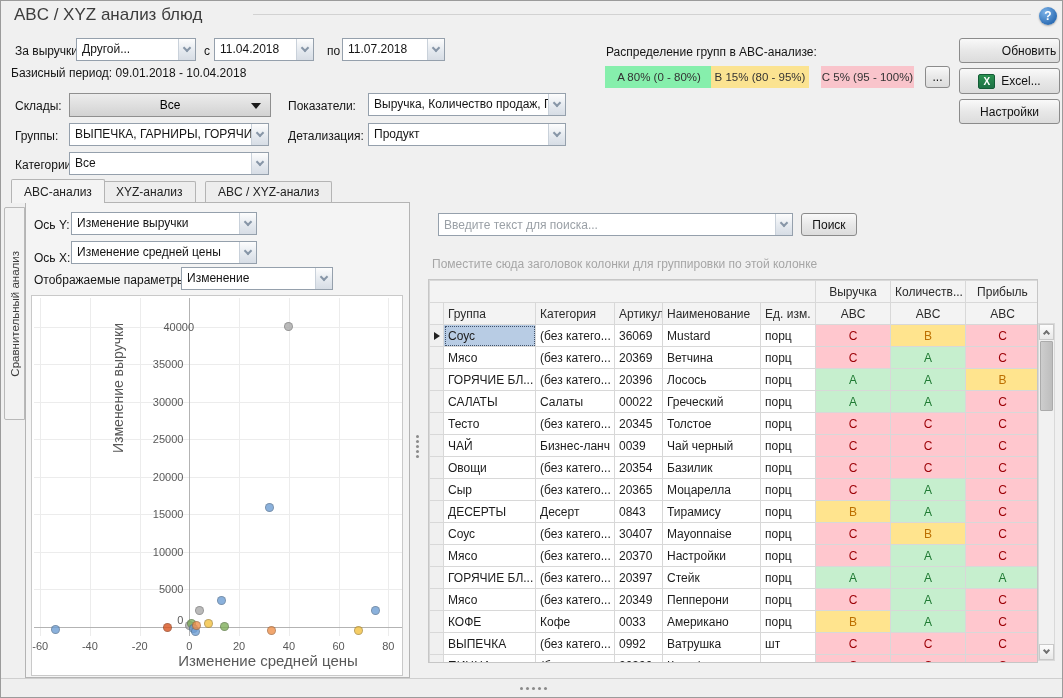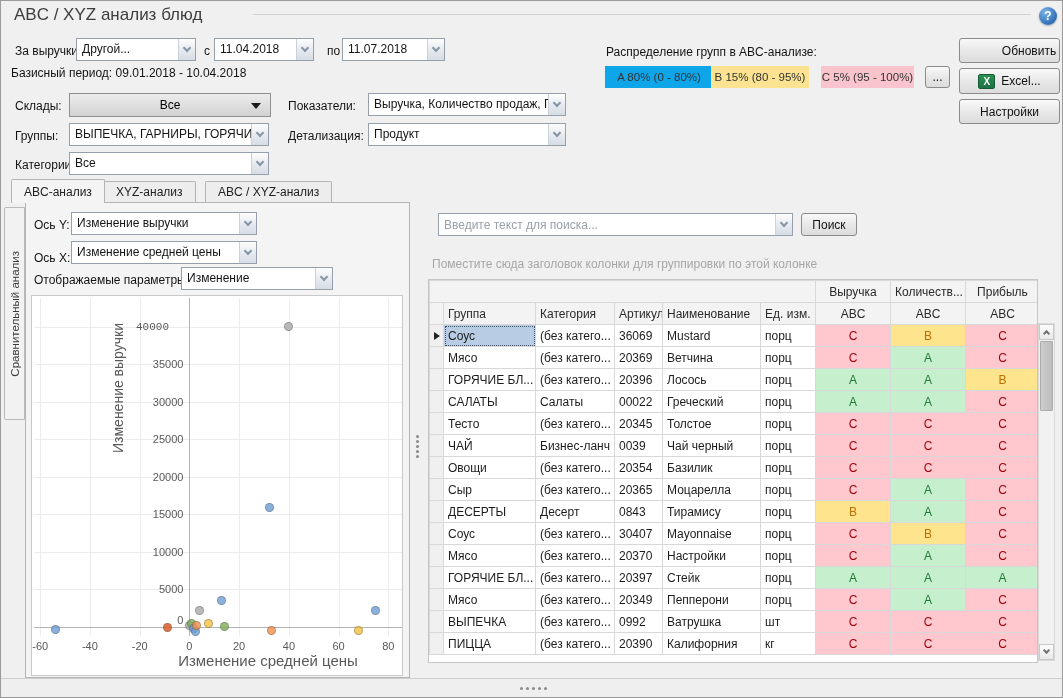--- a/index.html
+++ b/index.html
@@ -137,21 +137,21 @@
   <div class="lbl" style="left:14px;top:157px;">Категории:</div>
   <div class="combo" style="left:68px;top:151px;width:200px;">
     <span class="txt">Все</span>
     <span class="cbtn">
         <span class="chev"></span>
       </span>
   </div>
 
   <div class="lbl" style="left:605px;top:44px;">Распределение групп в ABC-анализе:</div>
   <div id="legend-chips">
-      <div class="chip" style="left: 604px; top: 65px; width: 108px; background: #0ea5e9;">A 80% (0 - 80%)</div>
+      <div class="chip" style="left: 604px; top: 65px; width: 108px; background: #86efac;">A 80% (0 - 80%)</div>
       <div class="chip" style="left: 710px; top: 65px; width: 98px; background: rgb(251, 227, 145);">B 15% (80 - 95%)</div>
       <div class="chip" style="left: 820px; top: 65px; width: 93px; background: rgb(249, 196, 203);">C 5% (95 - 100%)</div>
     </div>
   <div class="btn3d" style="left:924px;top:65px;width:25px;height:22px;">...</div>
 
   <div class="btn3d" style="left:958px;top:37px;width:101px;height:25px;padding-left:39px;">
     <span>Обновить</span>
   </div>
   <div class="btn3d" style="left:958px;top:67px;width:101px;height:26px;">
     <span class="xlico">X</span>
@@ -199,21 +199,21 @@
           <div class="ytick" style="left: 99.4054px; top: 210.3px;">15000</div>
           <div class="glh" style="top: 178.8px;"></div>
           <div class="ytick" style="left: 99.4054px; top: 172.8px;">20000</div>
           <div class="glh" style="top: 141.2px;"></div>
           <div class="ytick" style="left: 99.4054px; top: 135.2px;">25000</div>
           <div class="glh" style="top: 103.7px;"></div>
           <div class="ytick" style="left: 99.4054px; top: 97.7px;">30000</div>
           <div class="glh" style="top: 66.1px;"></div>
           <div class="ytick" style="left: 99.4054px; top: 60.1px;">35000</div>
           <div class="glh" style="top: 28.5px;"></div>
-          <div class="ytick" style="left: 85px; top: 22.5px; font-family: Liberation Mono, monospace;">40000</div>
+          <div class="ytick" style="left: 110px; top: 22.5px;">40000</div>
           <div class="glv" style="left: 6.2px;"></div>
           <div class="xtick" style="left: -13.8px; top: 342px;">-60</div>
           <div class="glv" style="left: 55.9px;"></div>
           <div class="xtick" style="left: 35.9px; top: 342px;">-40</div>
           <div class="glv" style="left: 105.7px;"></div>
           <div class="xtick" style="left: 85.7px; top: 342px;">-20</div>
           <div class="glv zero" style="left: 155.4px;"></div>
           <div class="xtick" style="left: 135.4px; top: 342px;">0</div>
           <div class="glv" style="left: 205.1px;"></div>
           <div class="xtick" style="left: 185.1px; top: 342px;">20</div>
@@ -431,20 +431,31 @@
             <td>(без катего...</td>
             <td>20349</td>
             <td>Пепперони</td>
             <td>порц</td>
             <td class="c" style="background: rgb(255, 199, 206); color: rgb(156, 0, 6);">C</td>
             <td class="c" style="background: rgb(198, 239, 206); color: rgb(31, 122, 51);">A</td>
             <td class="c" style="background: rgb(255, 199, 206); color: rgb(156, 0, 6);">C</td>
           </tr>
           <tr>
             <td class="ind"></td>
+            <td>КОФЕ</td>
+            <td>Кофе</td>
+            <td>0033</td>
+            <td>Американо</td>
+            <td>порц</td>
+            <td class="c" style="background: rgb(255, 228, 142); color: rgb(188, 111, 0);">B</td>
+            <td class="c" style="background: rgb(198, 239, 206); color: rgb(31, 122, 51);">A</td>
+            <td class="c" style="background: rgb(255, 199, 206); color: rgb(156, 0, 6);">C</td>
+          </tr>
+          <tr>
+            <td class="ind"></td>
             <td>ВЫПЕЧКА</td>
             <td>(без катего...</td>
             <td>0992</td>
             <td>Ватрушка</td>
             <td>шт</td>
             <td class="c" style="background: rgb(255, 199, 206); color: rgb(156, 0, 6);">C</td>
             <td class="c" style="background: rgb(255, 199, 206); color: rgb(156, 0, 6);">C</td>
             <td class="c" style="background: rgb(255, 199, 206); color: rgb(156, 0, 6);">C</td>
           </tr>
           <tr>

